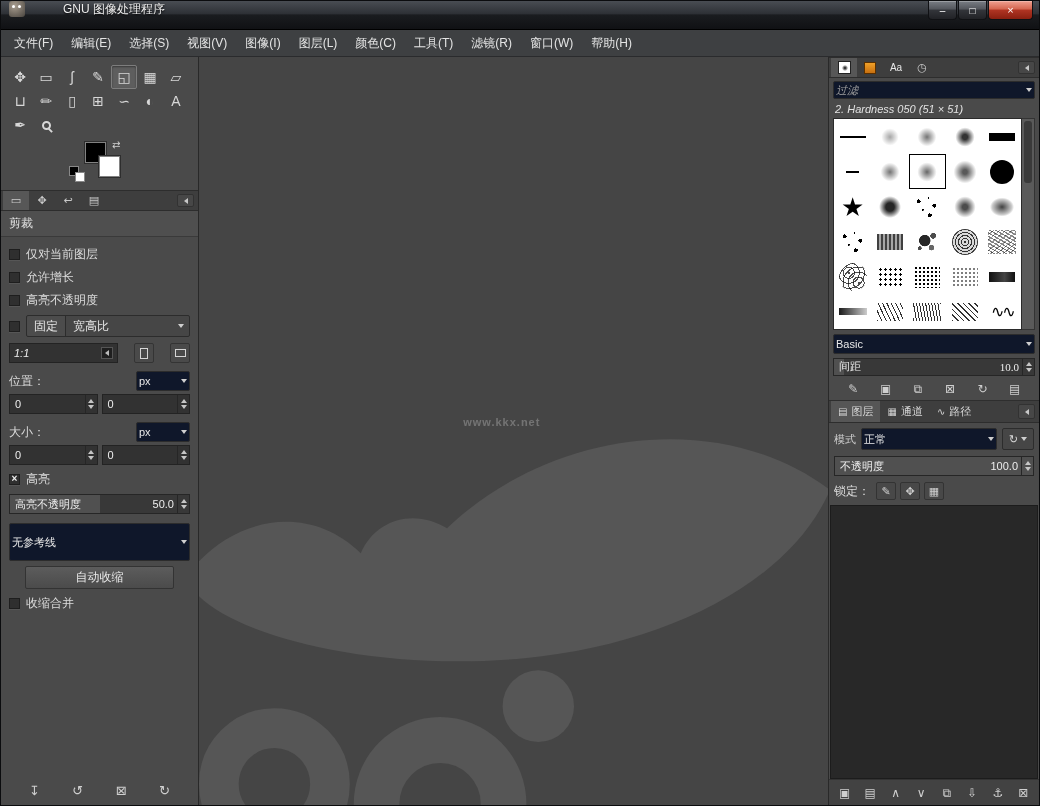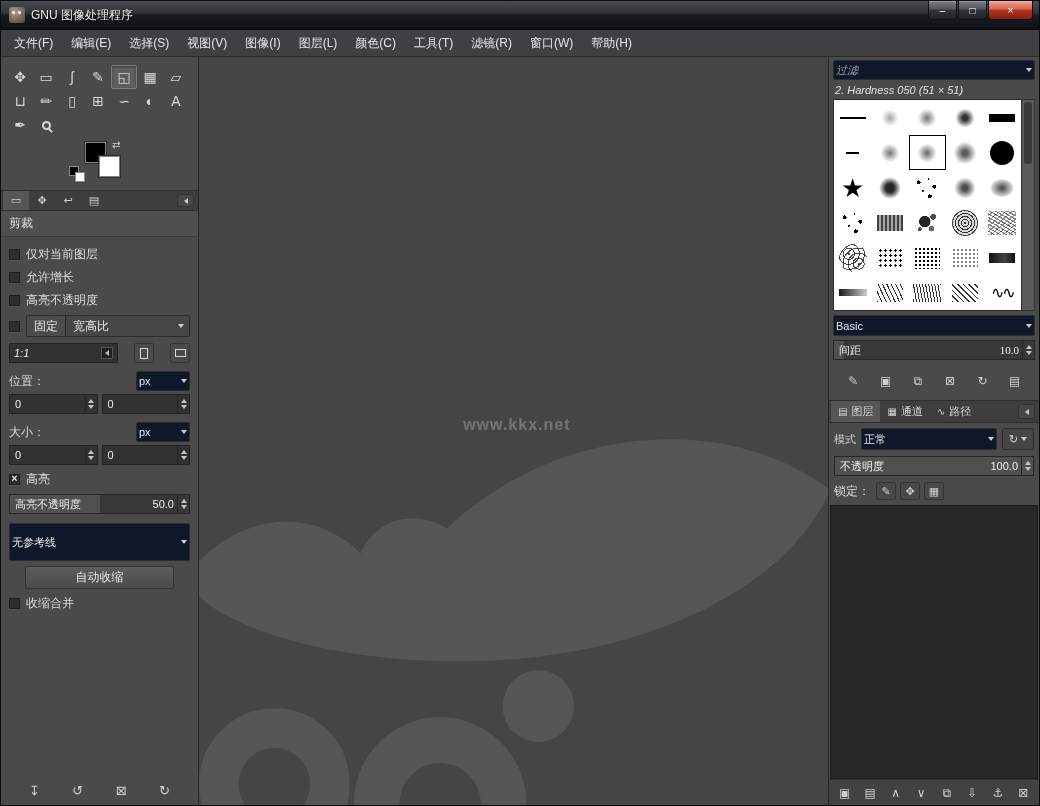--- a/index.html
+++ b/index.html
@@ -1,20 +1,20 @@
 <!DOCTYPE html>
 <html><head>
 <meta charset="utf-8">
 <style>
   * { box-sizing: border-box; margin: 0; padding: 0; }
   body { width: 1040px; height: 806px; font-family: "Liberation Sans", "DejaVu Sans", sans-serif; background: #222; }
   .window { width: 1040px; height: 806px; border: 1px solid #0b0c0e; display: flex; flex-direction: column; overflow: hidden; background: #4a4a4a; }
 
   
-  .titlebar { height: 29px; flex: 0 0 29px; background: linear-gradient(#494d53, #2e3136 45%, #1a1c1f 50%, #101114); display: flex; align-items: center; padding: 0 8px; position: relative; border-bottom: 1px solid #000; }
+  .titlebar { height: 29px; flex: 0 0 29px; background: linear-gradient(#494d53, #2e3136 45%, #1a1c1f 50%, #101114); display: flex; align-items: flex-start; padding: 0 8px; position: relative; border-bottom: 1px solid #000; gap: 32px; }
   .app-icon { width: 16px; height: 16px; border-radius: 3px; background: radial-gradient(circle at 35% 30%, #a99e90, #6e675e 60%, #4a453f); position: relative; margin-right: 6px; flex: 0 0 16px; }
   .app-icon::before { content: ""; position: absolute; left: 3px; top: 4px; width: 3px; height: 3px; border-radius: 50%; background: #fff; box-shadow: 6px 0 0 #fff; }
   .title { font-size: 12px; color: #f0f0f0; text-shadow: 0 1px 2px #000; }
   .win-btns { position: absolute; right: 6px; top: 0; display: flex; }
   .wbtn { width: 29px; height: 19px; margin-left: 1px; border: 1px solid #101114; border-top: none; border-radius: 0 0 4px 4px; background: linear-gradient(#7a7e85, #53565c 45%, #33353a 50%, #212226); color: #fff; display: flex; align-items: center; justify-content: center; font-size: 10px; box-shadow: inset 0 1px 0 rgba(255,255,255,.25); }
   .wbtn.close { width: 45px; background: linear-gradient(#f0a191, #d4654f 45%, #b03523 50%, #8a1f10); font-size: 11px; }
 
   
   .menubar { height: 27px; flex: 0 0 27px; background: #3e4042; display: flex; align-items: center; padding: 0 4px; border-bottom: 1px solid #2a2b2d; }
   .menu-item { padding: 5px 9px; font-size: 12px; color: #e4e4e4; }
@@ -86,21 +86,21 @@
   .spinscale .ud { position: relative; height: 100%; }
 
   .full-combo { margin: 9px 0 5px; height: 38px; }
   .push-btn { height: 23px; margin: 3px 16px 5px; background: linear-gradient(#5c5c5c, #4b4b4b); border: 1px solid #333; border-radius: 2px; display: flex; align-items: center; justify-content: center; font-size: 12px; color: #e8e8e8; }
   .to-footer { flex: 0 0 30px; display: flex; align-items: center; justify-content: space-evenly; }
   .to-footer .icon-btn { font-size: 13px; }
 
   
   .canvas { flex: 1; position: relative; background: #454545; overflow: hidden; min-width: 0; }
   .canvas svg { position: absolute; left: 0; top: 0; width: 100%; height: 100%; }
-  .wm { position: absolute; left: 42%; top: 48%; font-size: 16px; font-weight: bold; letter-spacing: 1px; color: rgba(255,255,255,.25); }
+  .wm { position: absolute; left: 42%; top: 48%; font-size: 11px; font-weight: bold; letter-spacing: 1px; color: rgba(255,255,255,.25); }
 
   
   .dock-right { width: 211px; flex: 0 0 211px; background: #4a4a4a; border-left: 1px solid #292929; display: flex; flex-direction: column; min-height: 0; }
   .brush-sec { flex: 0 0 344px; display: flex; flex-direction: column; border-bottom: 1px solid #2e2e2e; min-height: 0; }
   .ticon-brush { width: 13px; height: 13px; background: #fff; border: 1px solid #222; position: relative; display: inline-block; }
   .ticon-brush::after { content: ""; position: absolute; left: 3px; top: 3px; width: 6px; height: 6px; border-radius: 50%; background: radial-gradient(circle, #000, transparent 75%); }
   .ticon-pattern { width: 12px; height: 12px; background: linear-gradient(#f0a028, #c87010); border: 1px solid #5a3000; display: inline-block; }
   .ticon-fonts { font-size: 10px; color: #e8e8e8; }
   .combo.filter { margin: 3px 4px; height: 20px; }
   .italic { font-style: italic; }
@@ -429,20 +429,39 @@
         <circle cx="76" cy="728" r="56" fill="none" stroke="#565656" stroke-width="40"></circle>
         <circle cx="243" cy="748" r="64" fill="none" stroke="#565656" stroke-width="46"></circle>
         <circle cx="342" cy="650" r="36" fill="#565656"></circle>
       </svg>
       <div class="wm">www.kkx.net</div>
     </div>
 
     <div class="dock-right">
 
       <div class="brush-sec">
+        <div class="dock-tabbar">
+          <div class="tabicons">
+            <div class="ticon active">
+                <span class="ticon-brush"></span>
+              </div>
+            <div class="ticon">
+                <span class="ticon-pattern"></span>
+              </div>
+            <div class="ticon">
+                <span class="ticon-fonts">Aa</span>
+              </div>
+            <div class="ticon">
+                <span class="tglyph2">◷</span>
+              </div>
+          </div>
+          <div class="collapse-btn">
+              <span class="tri-left"></span>
+            </div>
+        </div>
 
         <div class="combo filter">
           <span class="italic gray">过滤</span>
           <span class="chev"></span>
         </div>
 
         <div class="brush-label">2. Hardness 050 (51 × 51)</div>
 
         <div class="brush-wrap">
           <div class="brush-grid" id="brushgrid">

